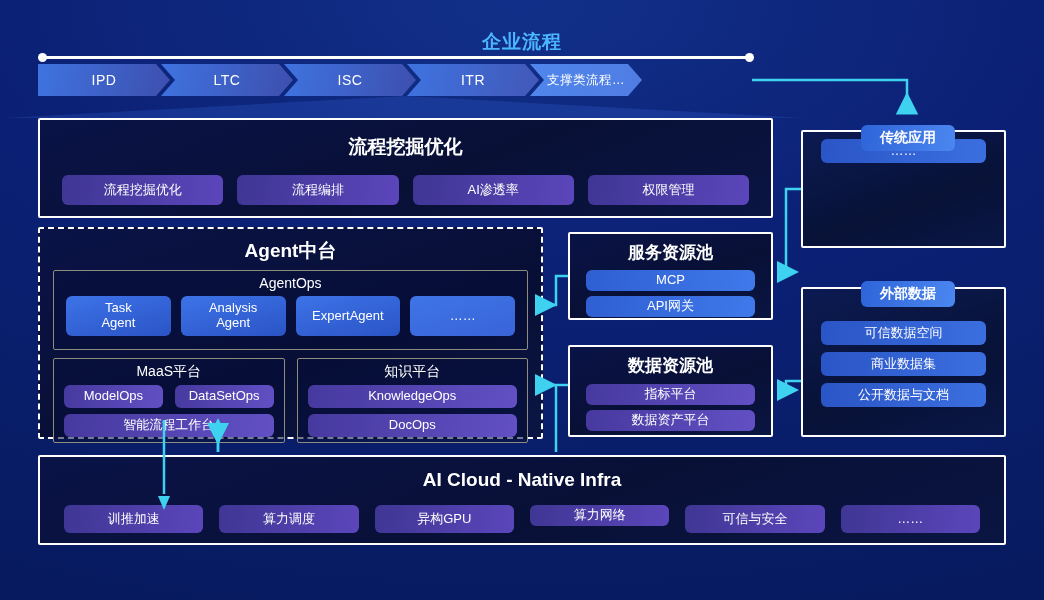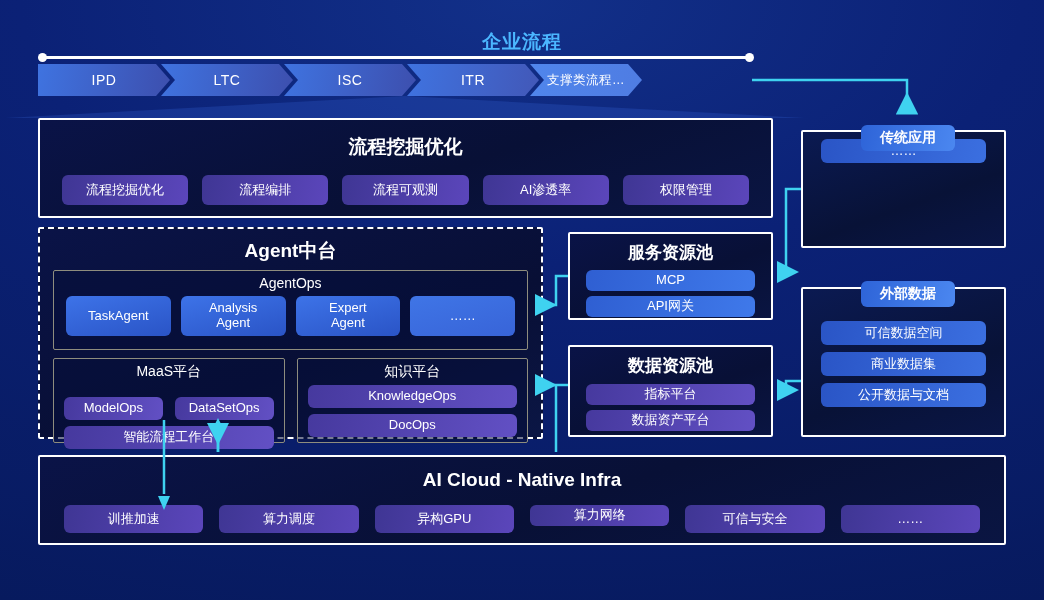--- a/index.html
+++ b/index.html
@@ -120,59 +120,56 @@
   <div class="abs panel" style="left:38px; top:118px; width:735px; height:100px;">
     <div class="ctitle" style="font-size:19px; margin-top:14px;">流程挖掘优化</div>
     <div style="display:flex; gap:14px; padding:0 22px; margin-top:15px;">
       <div class="pill pill-purple" style="flex:1; height:30px;">
         <span>流程挖掘优化</span>
       </div>
       <div class="pill pill-purple" style="flex:1; height:30px;">
         <span>流程编排</span>
       </div>
       <div class="pill pill-purple" style="flex:1; height:30px;">
-        <span>流程可观测</span>
-      </div>
-      <div class="pill pill-purple" style="flex:1; height:30px;">
         <span>AI渗透率</span>
       </div>
       <div class="pill pill-purple" style="flex:1; height:30px;">
         <span>权限管理</span>
       </div>
     </div>
   </div>
 
   <div class="abs dashed" style="left:38px; top:227px; width:505px; height:212px;">
     <div class="ctitle" style="font-size:19px; margin-top:9px;">Agent中台</div>
 
     <div class="inner-box" style="margin:6px 13px 0 13px; height:80px;">
       <div class="ctitle" style="font-size:14px; font-weight:normal; margin-top:4px;">AgentOps</div>
       <div style="display:flex; gap:10px; padding:0 12px; margin-top:5px;">
-        <div class="pill pill-agent" style="flex:1; height:40px; flex-direction:row;">
+        <div class="pill pill-agent" style="flex:1; height:40px; flex-direction:column;">
           <span>Task</span>
           <span>Agent</span>
         </div>
         <div class="pill pill-agent" style="flex:1; height:40px; flex-direction:column;">
           <span>Analysis</span>
           <span>Agent</span>
         </div>
-        <div class="pill pill-agent" style="flex:1; height:40px; flex-direction:column;">
+        <div class="pill pill-agent" style="flex:1; height:40px; flex-direction:row;">
           <span>Expert</span>
           <span>Agent</span>
         </div>
         <div class="pill pill-agent" style="flex:1; height:40px; background:linear-gradient(165deg,#3f75e6 0%, #3864d8 100%);">
           <span>……</span>
         </div>
       </div>
     </div>
 
     <div style="display:flex; gap:12px; padding:0 13px; margin-top:8px;">
       <div class="inner-box" style="flex:1; height:85px;">
         <div class="ctitle" style="font-size:14px; font-weight:normal; margin-top:4px;">MaaS平台</div>
-        <div style="display:flex; gap:12px; padding:0 10px; margin-top:16px;">
+        <div style="display:flex; gap:12px; padding:0 10px; margin-top:4px;">
           <div class="pill pill-purple2" style="flex:1; height:23px;">
             <span>ModelOps</span>
           </div>
           <div class="pill pill-purple2" style="flex:1; height:23px;">
             <span>DataSetOps</span>
           </div>
         </div>
         <div style="padding:0 10px; margin-top:6px;">
           <div class="pill pill-purple2" style="height:23px;">
             <span>智能流程工作台</span>

